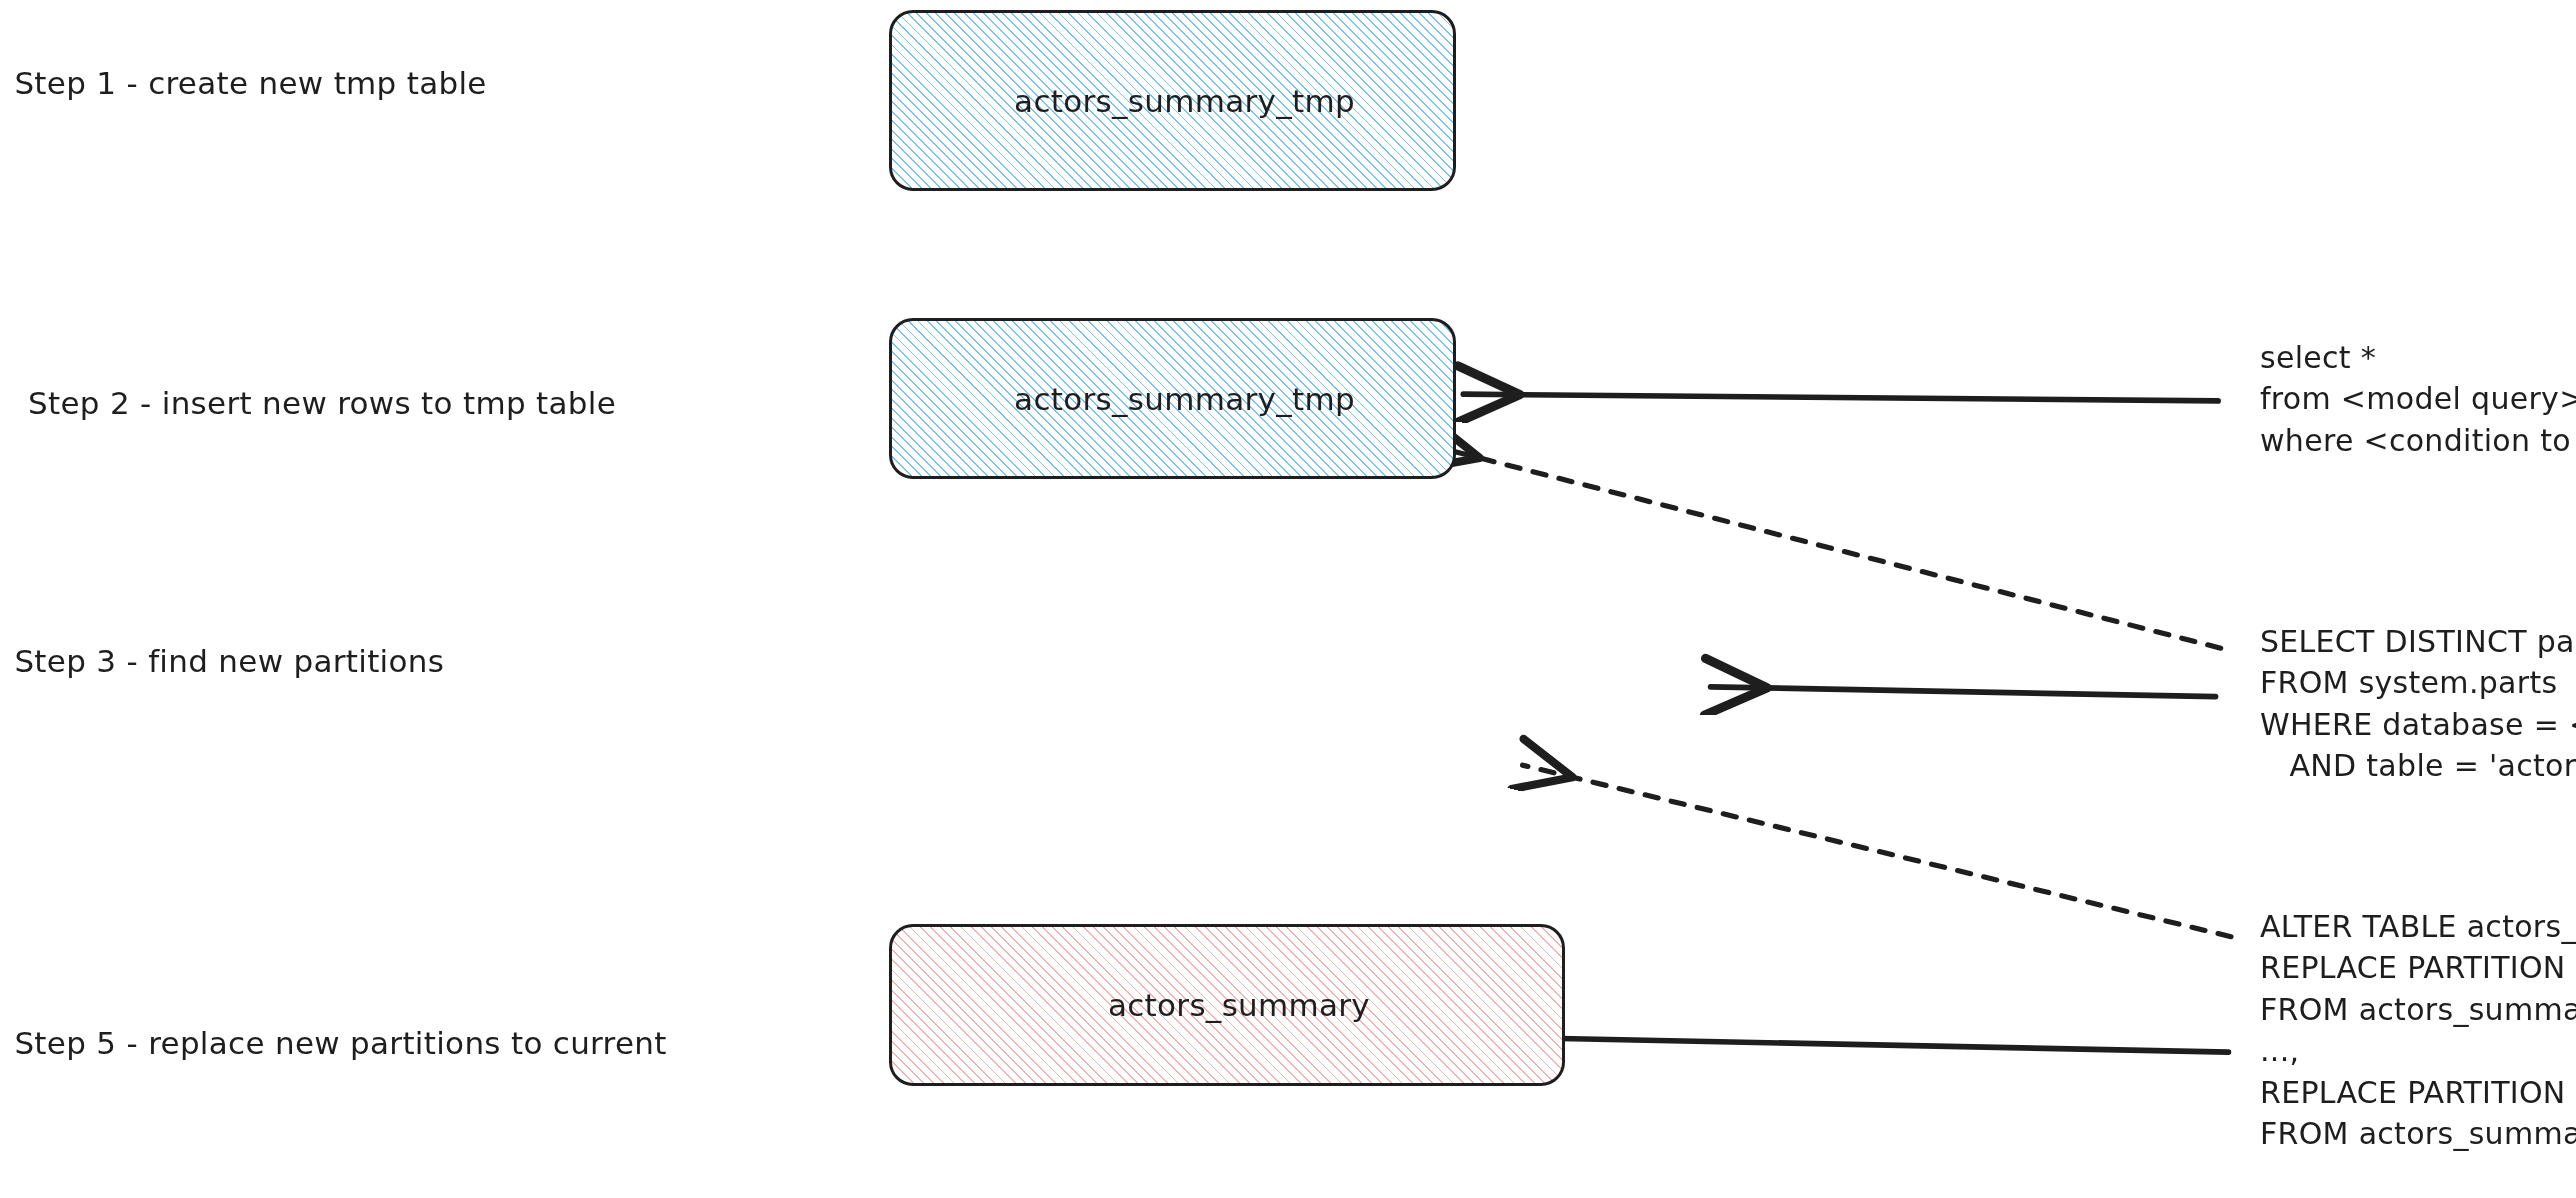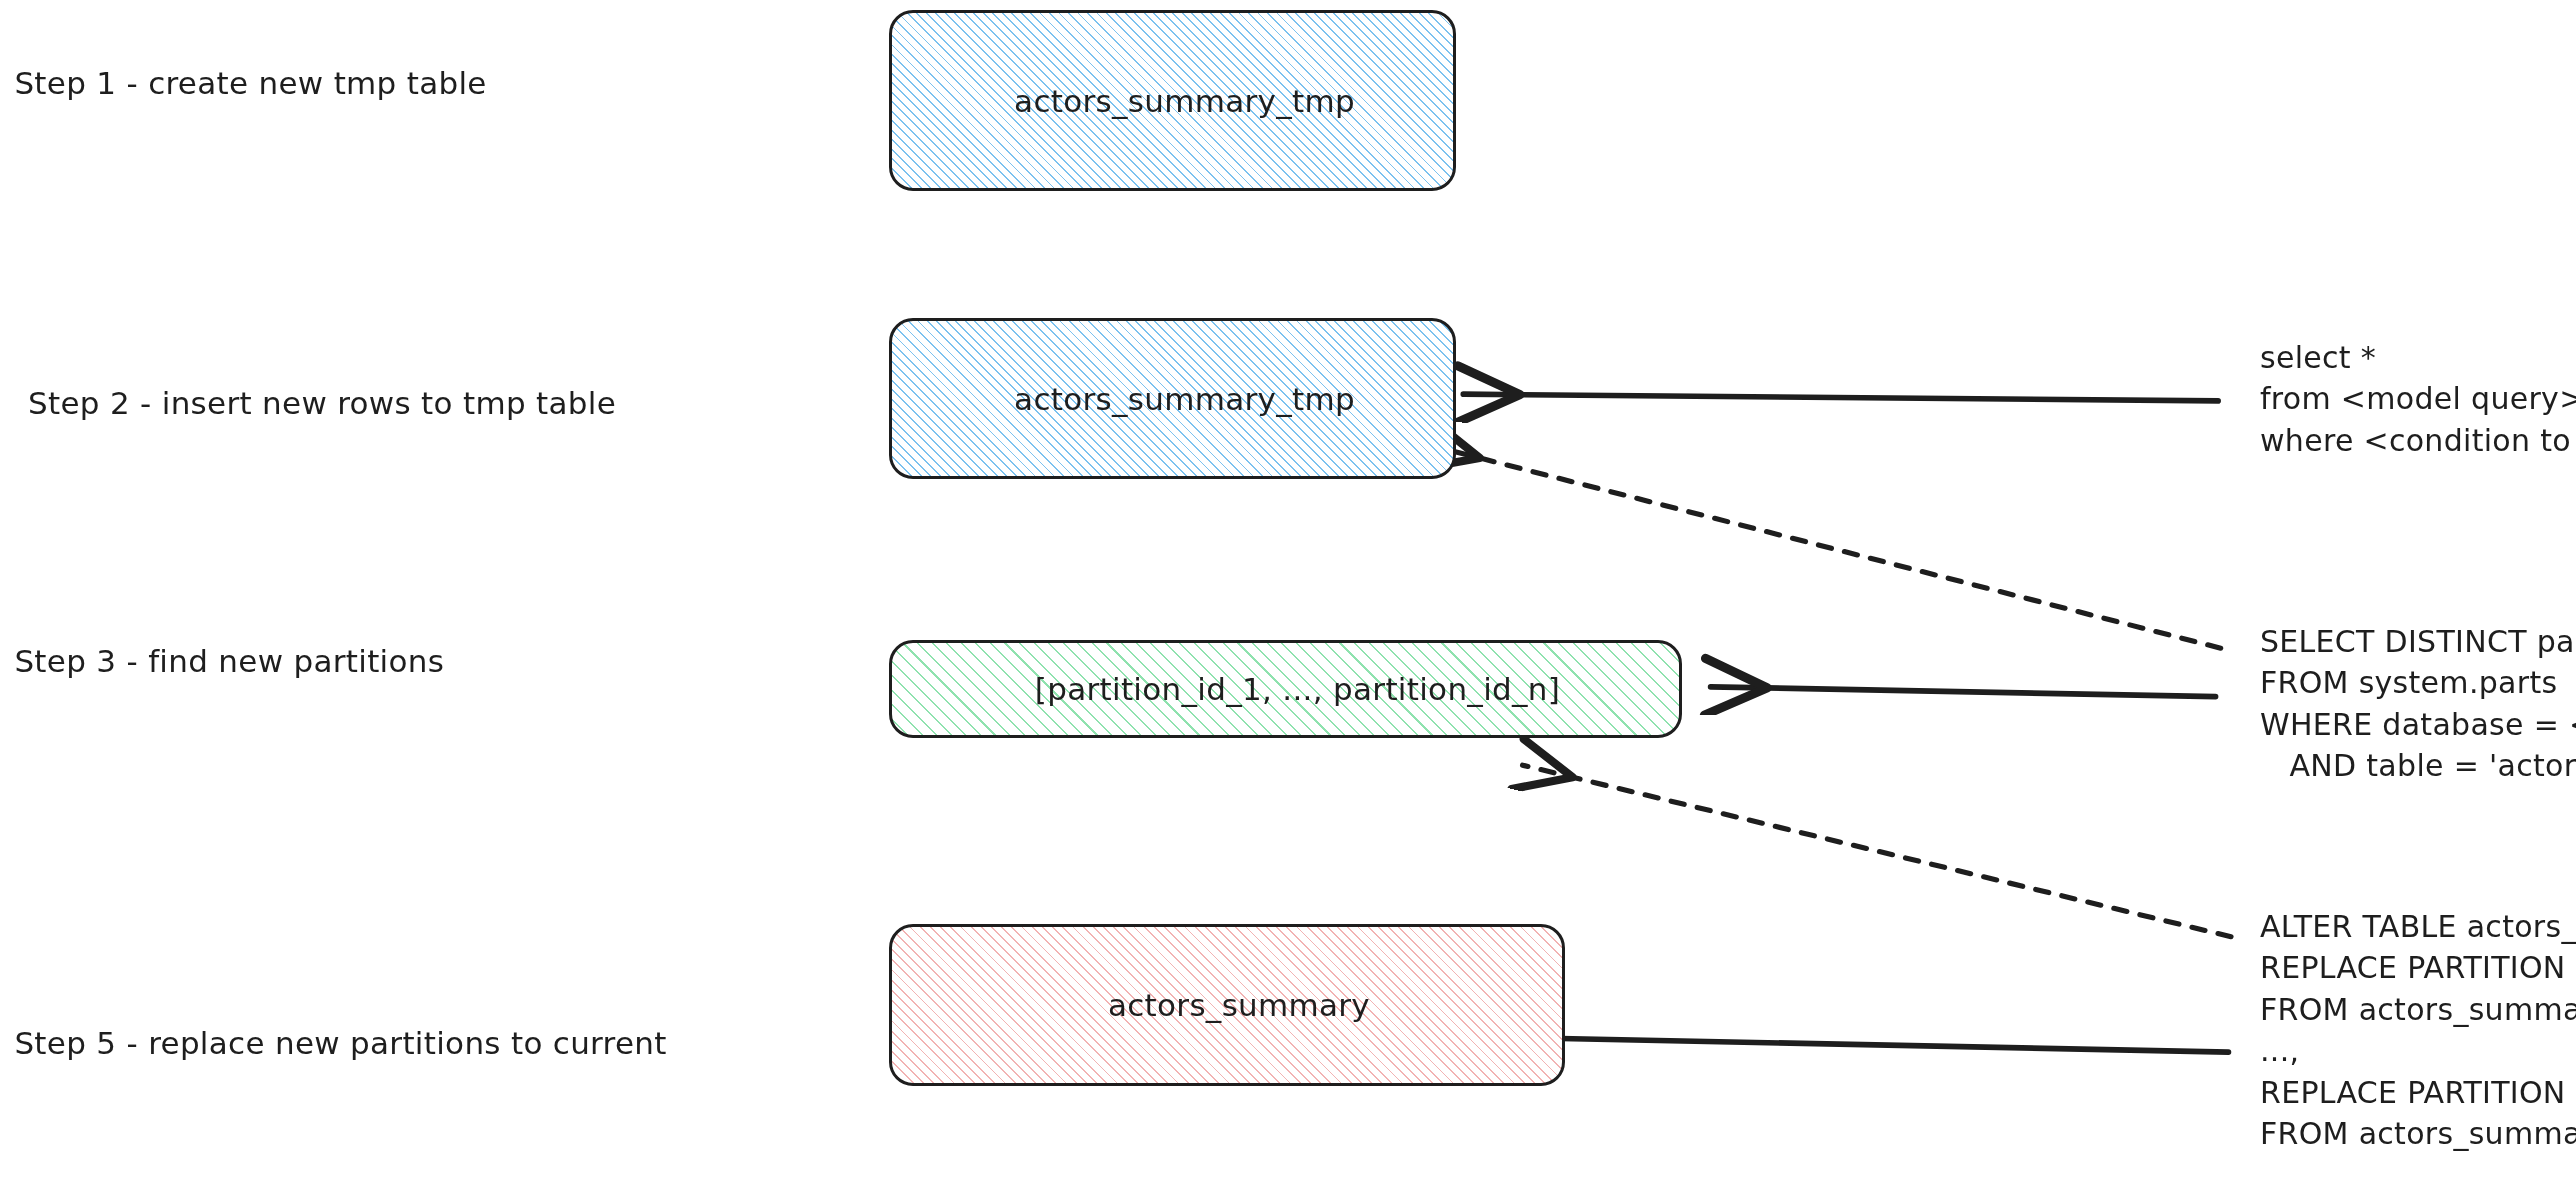--- a/index.html
+++ b/index.html
@@ -127,23 +127,20 @@
   <div class="step-label hand" style="left:14.4px;  top:1024px;">Step 5 - replace new partitions to current</div>
 
   <div class="node hatch-blue" style="left:889px; top:10.3px; width:567px; height:181px;">
     <span class="node-label hand">actors_summary_tmp</span>
   </div>
 
   <div class="node hatch-blue" style="left:889px; top:318px; width:567px; height:161px;">
     <span class="node-label hand">actors_summary_tmp</span>
   </div>
 
-  <div class="node hatch-green" style="left:889px; top:640px; width:793px; height:98px;">
-    <span class="node-label hand">[partition_id_1, ..., partition_id_n]</span>
-  </div>
 
   <div class="node hatch-pink" style="left:889px; top:924px; width:676px; height:162px;">
     <span class="node-label hand">actors_summary</span>
   </div>
 
   <div class="code-block hand" style="left:2260px; top:337px;">select *
 from &lt;model query&gt;
 where &lt;condition to identify new&gt;</div>
 
   <div class="code-block hand" style="left:2260px; top:621px;">SELECT DISTINCT partition_id

